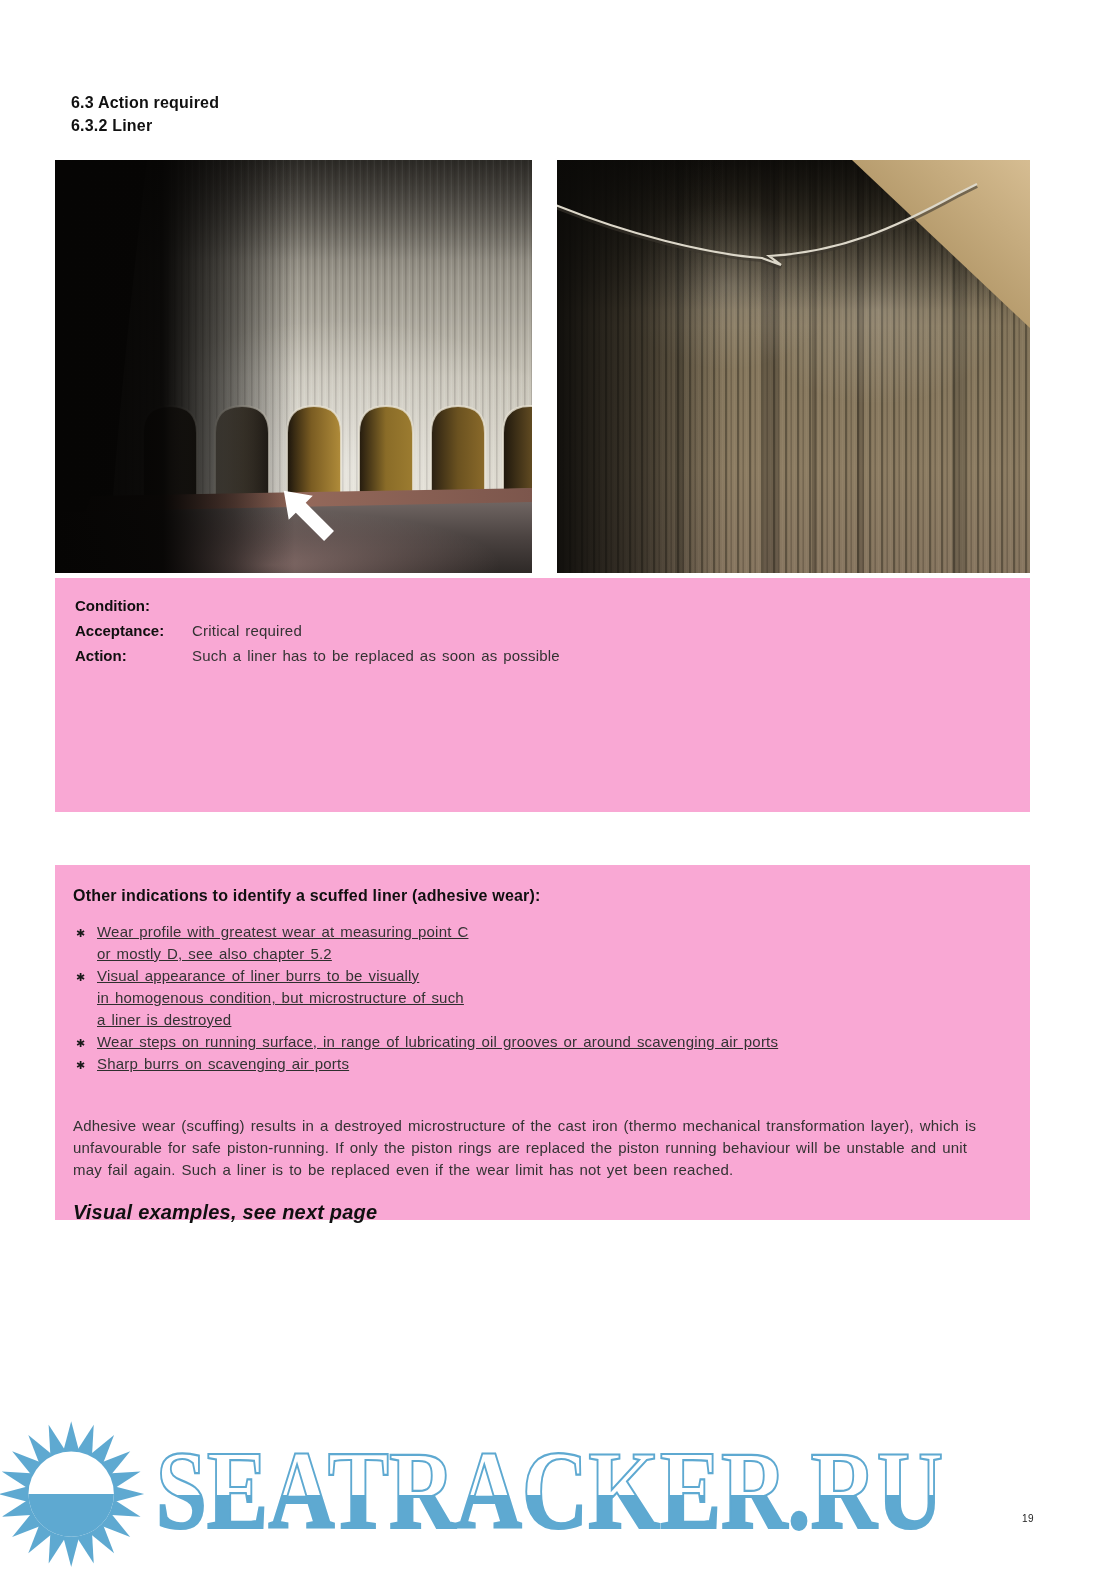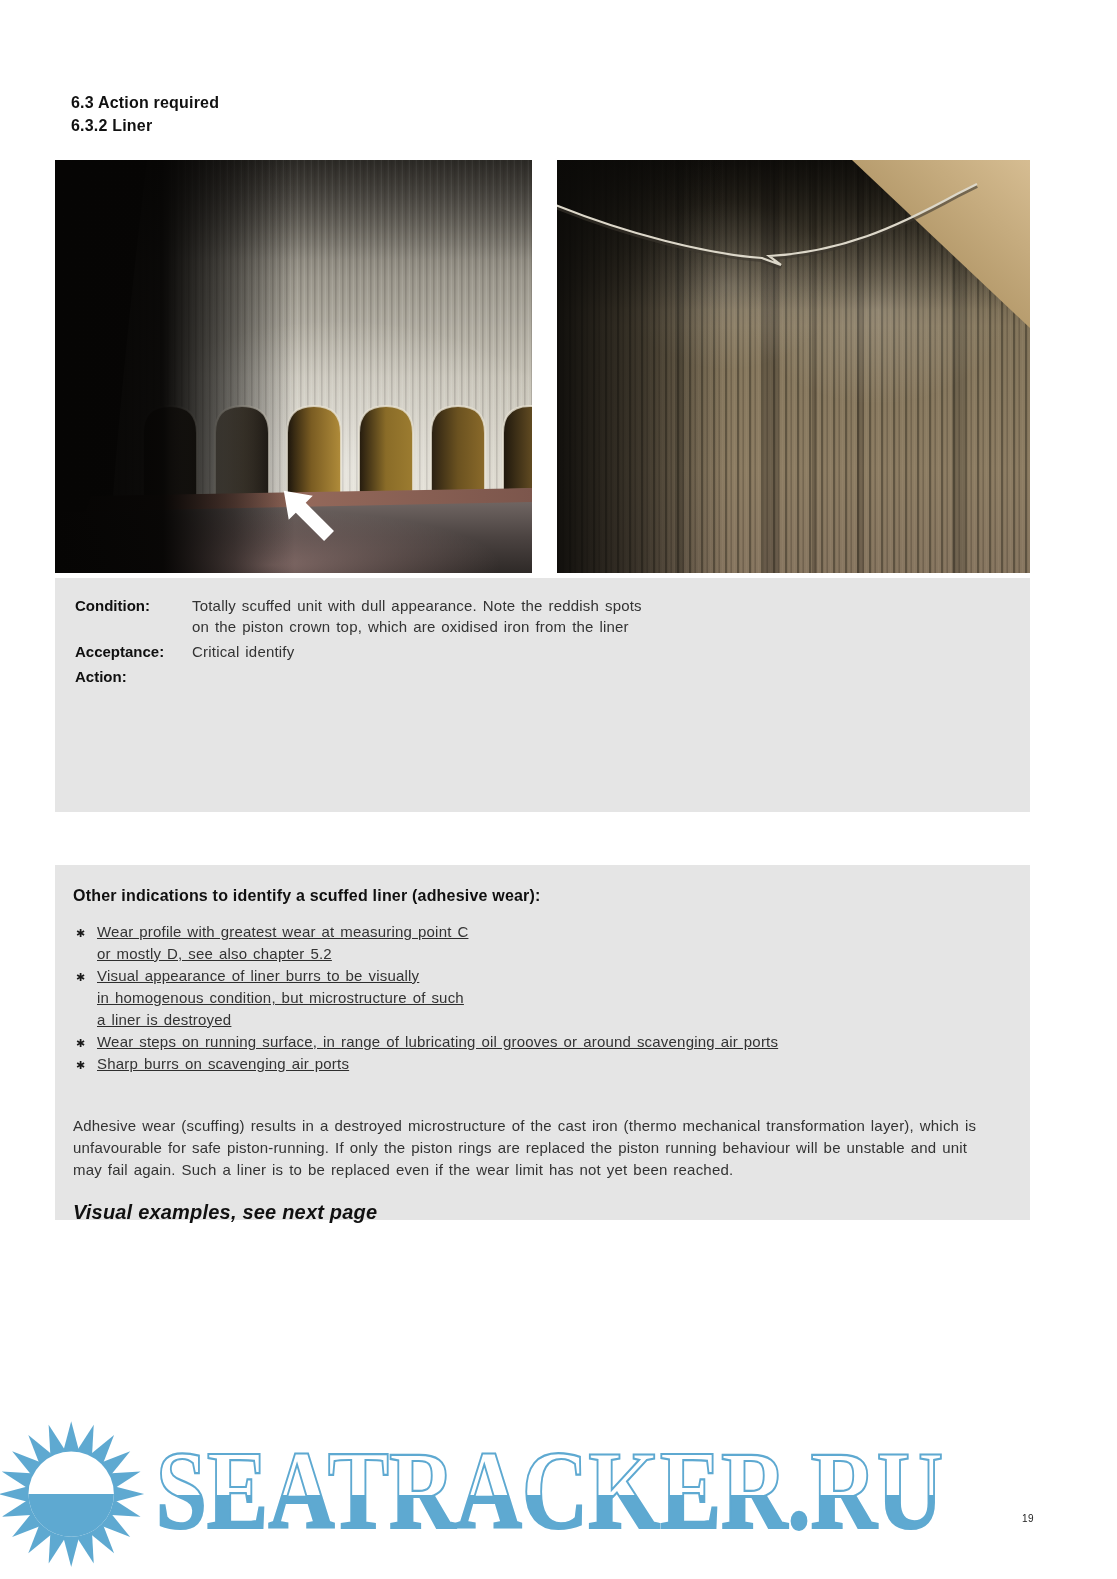--- a/index.html
+++ b/index.html
@@ -15,21 +15,21 @@
     position:absolute;left:55px;top:91px;
     font-size:16px;line-height:23px;font-weight:bold;color:#111;
     white-space:pre-line;letter-spacing:.2px;margin-left:16px;
   }
 
   .photo{position:absolute;top:160px;height:413px;overflow:hidden;}
   .photo svg{display:block;width:100%;height:100%;}
   .photo-left{left:55px;width:477px;}
   .photo-right{left:557px;width:473px;}
 
-  .graybox{position:absolute;left:55px;width:975px;background:#e5e5e5;}
+  .graybox{position:absolute;left:55px;width:975px;background:#f9a8d4;}
   .box1{top:578px;height:234px;}
   .box2{top:865px;height:355px;}
 
   .cond-table{position:absolute;left:20px;top:17px;right:18px;}
   .cond-row{display:flex;margin:0 0 4px 0;}
   .cond-label{flex:none;width:117px;font-weight:bold;font-size:15px;line-height:21px;color:#101010;}
   .cond-value{font-size:15px;line-height:21px;color:#333;white-space:pre-line;letter-spacing:.2px;word-spacing:1.5px;}
 
   .box2-inner{position:absolute;left:18px;top:22px;right:28px;}
   .ind-heading{font-size:16px;font-weight:bold;color:#101010;margin:0 0 16px 0;letter-spacing:.2px;}
@@ -213,29 +213,28 @@
         <path d="M-4,46 C70,76 150,96 205,100 L224,107 L212,98 C284,94 338,70 400,36 L420,26" fill="none" stroke="#3c372f" stroke-width="4" stroke-opacity="0.6"></path>
         <path d="M-4,44 C70,74 150,94 205,98 L224,105 L212,96 C284,92 338,68 400,34 L420,24" fill="none" stroke="#ddd8ca" stroke-width="2.2"></path>
       </g>
     </svg>
   </div>
 
   <div class="graybox box1">
     <div class="cond-table">
       <div class="cond-row">
         <div class="cond-label">Condition:</div>
-        <div class="cond-value">Totally scuffed unit with dull appearance. Note the reddish spots
-on the piston crown top, which are oxidised iron from the liner</div>
       </div>
       <div class="cond-row">
         <div class="cond-label">Acceptance:</div>
-        <div class="cond-value">Critical identify</div>
+        <div class="cond-value">Critical required</div>
       </div>
       <div class="cond-row">
         <div class="cond-label">Action:</div>
+        <div class="cond-value">Such a liner has to be replaced as soon as possible</div>
       </div>
     </div>
   </div>
 
   <div class="graybox box2">
     <div class="box2-inner">
       <p class="ind-heading">Other indications to identify a scuffed liner (adhesive wear):</p>
       <ul class="bullets">
         <li>Wear profile with greatest wear at measuring point C
 or mostly D, see also chapter 5.2</li>

